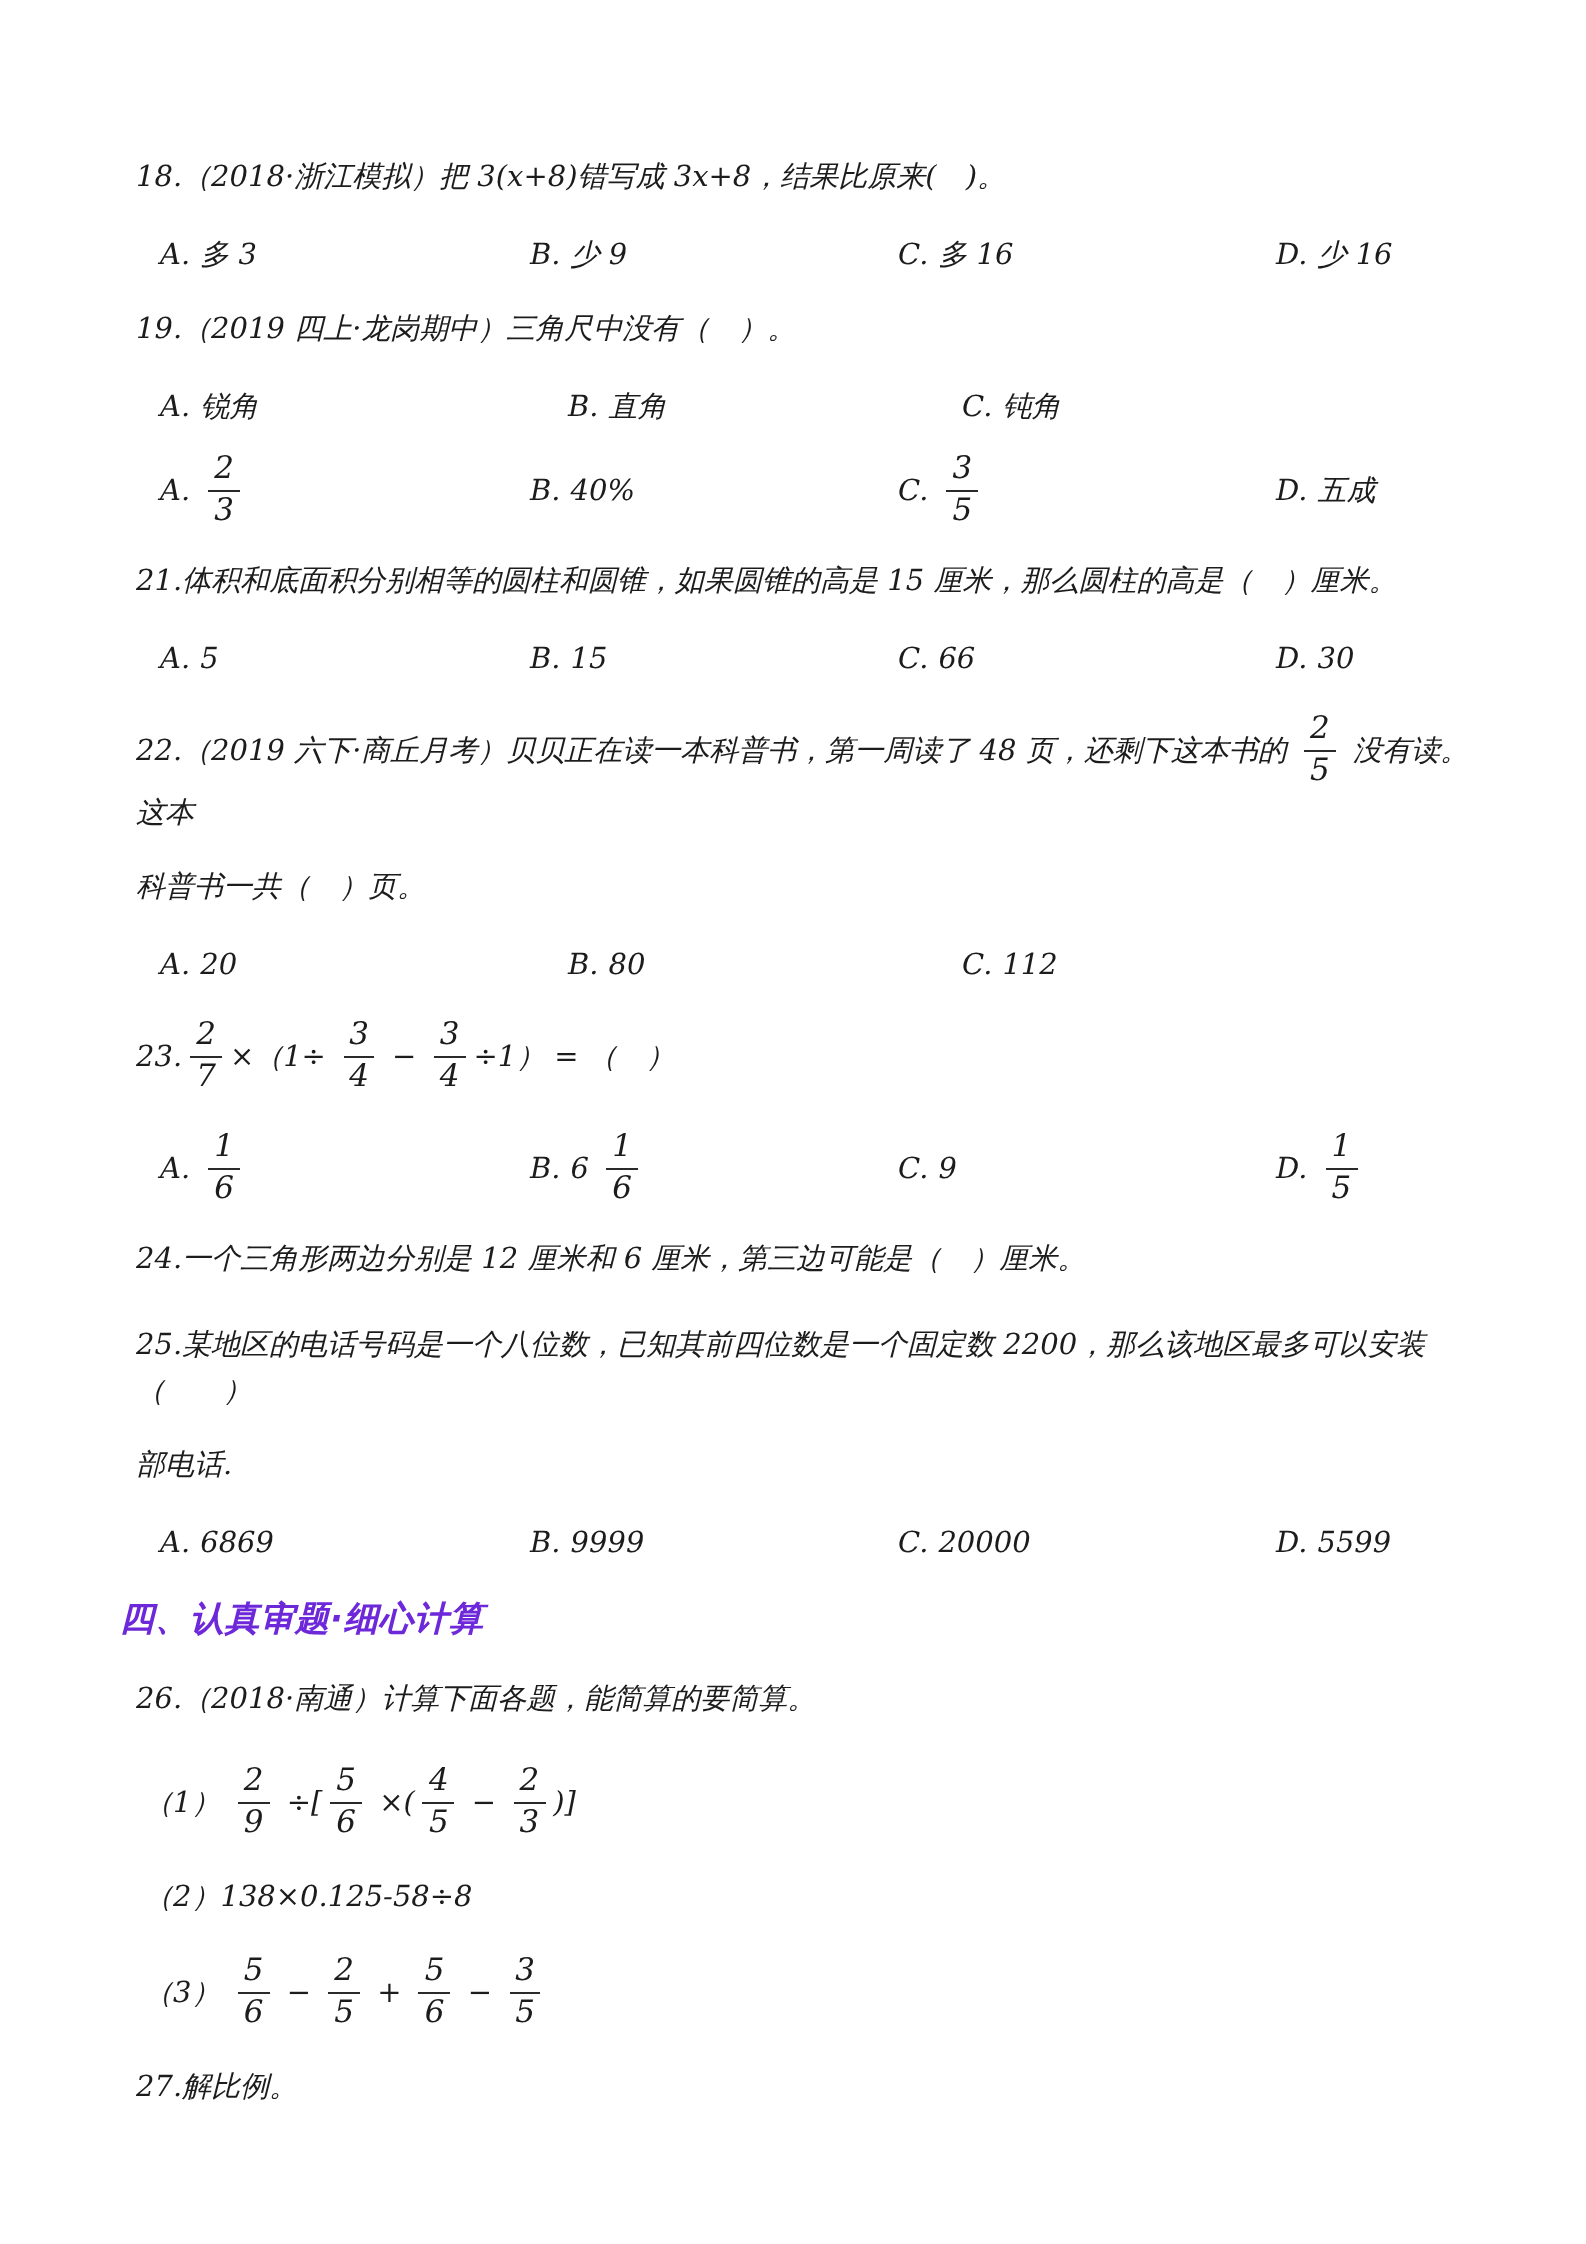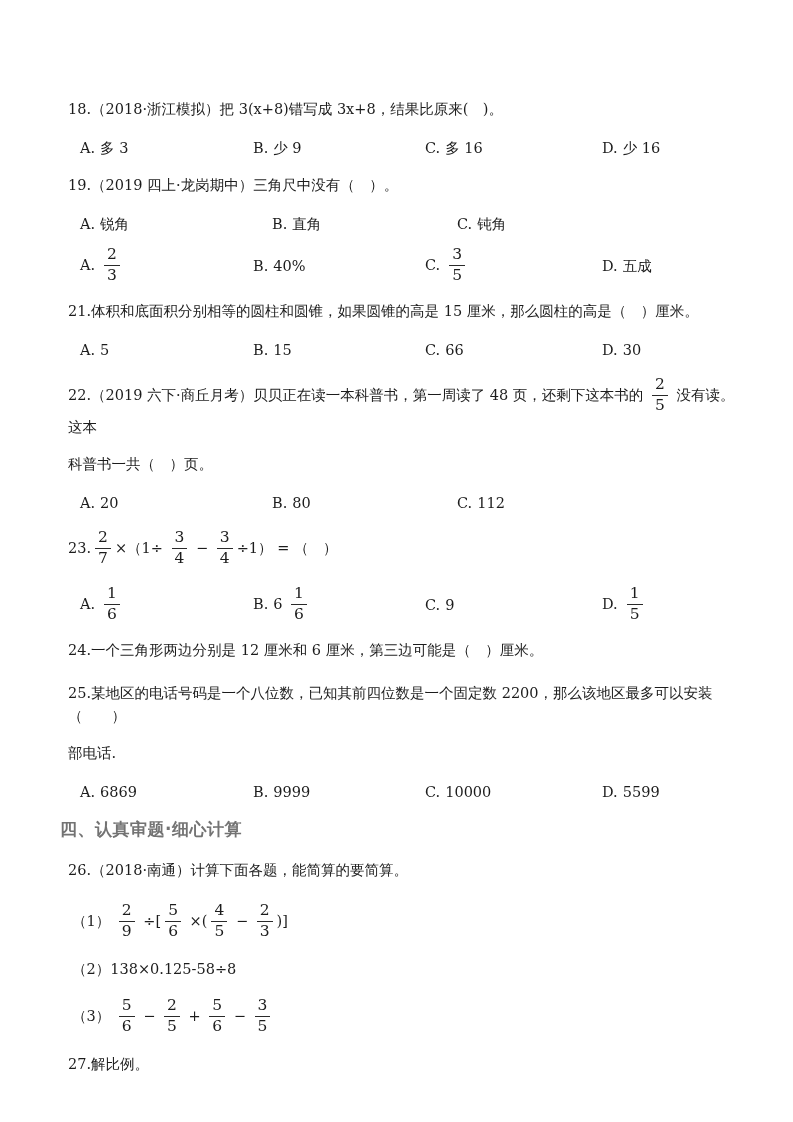--- a/index.html
+++ b/index.html
@@ -1,37 +1,38 @@
 <!DOCTYPE html>
 <html><head>
 <meta charset="utf-8">
 <style>
   * { box-sizing: border-box; }
   html, body { margin: 0; padding: 0; background: #ffffff; }
   .page {
     width: 793px; height: 1122px; margin: 0 auto; background: #ffffff;
     font-family: "DejaVu Serif", "Liberation Serif", serif;
-    color: #1c1c1c; padding: 98px 58px 20px 68px; overflow: hidden;
+    color: #1c1c1c; padding: 78px 58px 20px 68px; overflow: hidden;
     font-size: 14.5px;
+    font-style: italic;
   }
   .stem, .cont, .sub { line-height: 23px; margin: 0 0 20px 0; }
   .cont { margin-top: -6px; }
   .sub  { margin: 0 0 16px 4px; }
   .opts {
     display: grid; align-items: center;
-    margin: -4px 0 14px 12px; line-height: 23px;
+    margin: -4px 0 14px 12px; line-height: 23px; gap: 12px;
   }
   .opts.cols4 { grid-template-columns: 173px 172px 177px 1fr; }
   .opts.cols3 { grid-template-columns: 192px 185px 1fr; }
   .opt { white-space: nowrap; }
   .olabel { margin-right: 5px; }
   .heading {
     font-family: "DejaVu Sans", "Liberation Sans", sans-serif;
     font-weight: bold; font-size: 17px; letter-spacing: 0.5px;
-    margin: 2px 0 18px -8px; color: #737373;
+    margin: 2px 0 18px -8px; color: #6d28d9;
   }
   .frac {
     display: inline-block; vertical-align: middle; text-align: center;
     margin: 1px 4px 3px 4px; font-size: 15.5px; line-height: 1;
   }
   .frac .num { display: block; padding: 0 3px 2px 3px; }
   .frac .den { display: block; padding: 2px 3px 0 3px; border-top: 1.4px solid #2a2a2a; }
   .txt { white-space: pre-wrap; }
 </style>
 </head>
@@ -78,21 +79,21 @@
         <div class="opt"><span class="olabel">B.</span><span class="txt">6 </span><span class="frac"><span class="num">1</span><span class="den">6</span></span></div>
         <div class="opt"><span class="olabel">C.</span><span class="txt">9</span></div>
         <div class="opt"><span class="olabel">D.</span><span class="frac"><span class="num">1</span><span class="den">5</span></span></div>
       </div>
       <div class="stem"><span class="txt">24.一个三角形两边分别是 12 厘米和 6 厘米，第三边可能是（　）厘米。</span></div>
       <div class="stem"><span class="txt">25.某地区的电话号码是一个八位数，已知其前四位数是一个固定数 2200，那么该地区最多可以安装（　　）</span></div>
       <div class="cont"><span class="txt">部电话.</span></div>
       <div class="opts cols4">
         <div class="opt"><span class="olabel">A.</span><span class="txt">6869</span></div>
         <div class="opt"><span class="olabel">B.</span><span class="txt">9999</span></div>
-        <div class="opt"><span class="olabel">C.</span><span class="txt">10000</span></div>
+        <div class="opt"><span class="olabel">C.</span><span class="txt">20000</span></div>
         <div class="opt"><span class="olabel">D.</span><span class="txt">5599</span></div>
       </div>
       <div class="heading">四、认真审题·细心计算</div>
       <div class="stem"><span class="txt">26.（2018·南通）计算下面各题，能简算的要简算。</span></div>
       <div class="sub"><span class="txt">（1） </span><span class="frac"><span class="num">2</span><span class="den">9</span></span><span class="txt"> ÷[</span><span class="frac"><span class="num">5</span><span class="den">6</span></span><span class="txt"> ×(</span><span class="frac"><span class="num">4</span><span class="den">5</span></span><span class="txt"> − </span><span class="frac"><span class="num">2</span><span class="den">3</span></span><span class="txt">)]</span></div>
       <div class="sub"><span class="txt">（2）138×0.125-58÷8</span></div>
       <div class="sub"><span class="txt">（3） </span><span class="frac"><span class="num">5</span><span class="den">6</span></span><span class="txt"> − </span><span class="frac"><span class="num">2</span><span class="den">5</span></span><span class="txt"> + </span><span class="frac"><span class="num">5</span><span class="den">6</span></span><span class="txt"> − </span><span class="frac"><span class="num">3</span><span class="den">5</span></span></div>
       <div class="stem"><span class="txt">27.解比例。</span></div>
     </div>
 </div>

